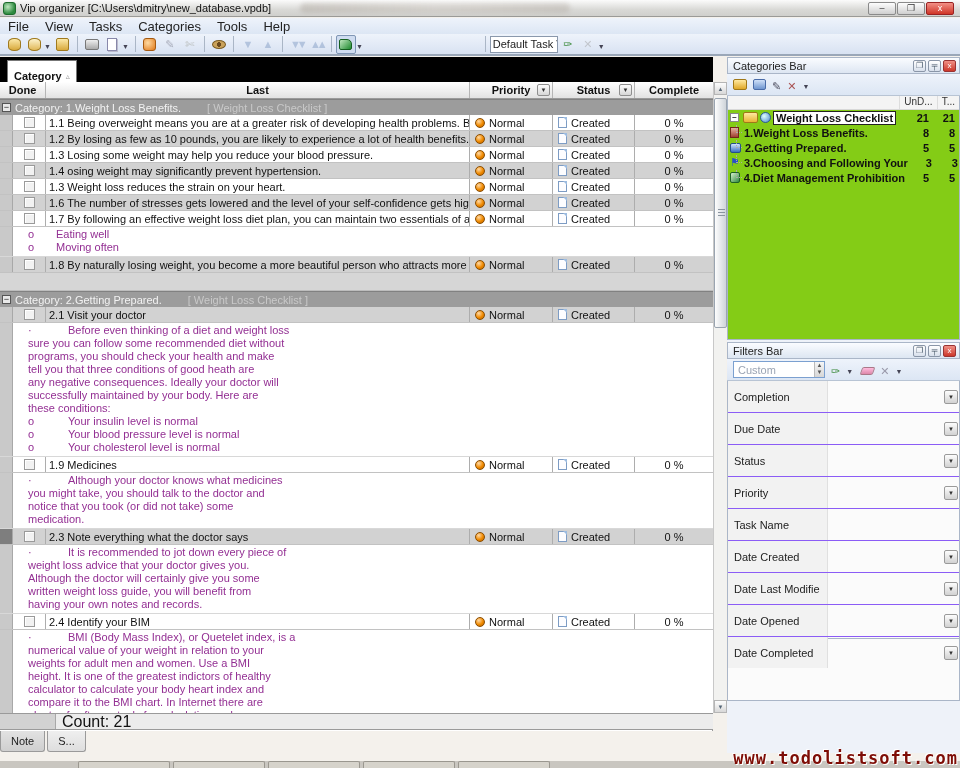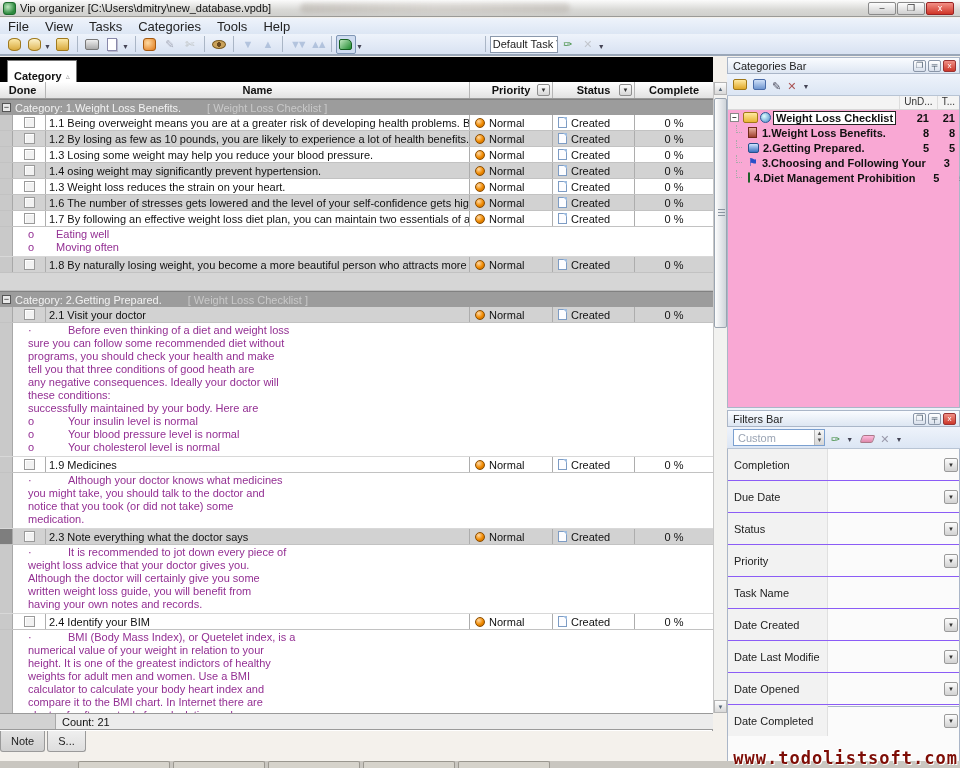--- a/index.html
+++ b/index.html
@@ -78,21 +78,21 @@
     border-color:transparent #9dbce0 transparent transparent}
   .c-comp{width:78px;display:flex;align-items:center;justify-content:center;color:#111}
   .note{display:flex;background:#fff;border-bottom:1px solid #d8d8d8}
   .note .body{flex:1;padding:1px 0 2px 15px;color:#932f93}
   .nline{height:13px;line-height:13px;white-space:nowrap;overflow:hidden}
   .nline .mk{display:inline-block;width:40px}
   .nline .mk.narrow{width:28px}
   .gap{height:18px;background:#d6d6d6;border-bottom:1px solid #bdbdbd}
 
   .countrow{position:absolute;left:0;top:656px;width:713px;height:17px;background:#ececec;border-top:1px solid #9a9a9a;
-    border-bottom:1px solid #9a9a9a;display:flex;font-size:11px;color:#111}
+    border-bottom:1px solid #9a9a9a;display:flex;font-size:16px;color:#111}
   .countrow .stub{width:56px;background:#d2d2d2;border-right:1px solid #a8a8a8}
   .countrow .cnt{display:flex;align-items:center;padding-left:6px}
   .bottabs{position:absolute;left:0;top:674px;width:713px;height:22px;background:#f4f1ec;display:flex;gap:2px;padding-top:0}
   .btab{height:21px;border:1px solid #9a9a9a;border-top:none;font-size:11px;color:#222;display:flex;align-items:center;
     padding:0 10px;background:linear-gradient(#e2e2e2,#cfcfcf);border-radius:0 0 3px 3px}
   .btab.b2{background:linear-gradient(#efefef,#dedede)}
 
   
   .vscroll{position:absolute;left:713px;top:82px;width:13px;height:631px;background:#f2f2f0;border-left:1px solid #c8c8c8}
   .sbtn{position:absolute;left:0;width:13px;height:13px;background:linear-gradient(#fdfdfd,#d8d8d8);border:1px solid #b5b5b5;
@@ -107,35 +107,35 @@
   .ptitle{height:17px;background:linear-gradient(#fafcff,#dde6f2);border:1px solid #aab6c8;display:flex;align-items:center;
     font-size:11px;color:#222;padding-left:5px;position:relative}
   .pbtns{position:absolute;right:3px;top:2px;display:flex;gap:2px}
   .pbtn{width:13px;height:12px;border:1px solid #8a96a8;border-radius:2px;background:linear-gradient(#fff,#d8e0ec);
     font-size:8px;line-height:10px;text-align:center;color:#456}
   .pbtn.close{background:linear-gradient(#f09086,#cc372a);color:#fff;border-color:#933}
   .ptools{height:22px;background:linear-gradient(#eef3fb,#dce6f4);border-bottom:1px solid #b8c4d4;display:flex;
     align-items:center;padding-left:6px;gap:6px}
   .i-folder-new{width:14px;height:11px;background:linear-gradient(#ffe9a0,#e0a828);border:1px solid #a07818;border-radius:2px}
   .i-tree-new{width:13px;height:11px;background:linear-gradient(#cfe0f8,#6f96d0);border:1px solid #4a6ca8;border-radius:2px}
-  .catlist{background:#f9a8d4;border:1px solid #aab6c8;border-top:none;height:312px;position:relative;font-size:11px}
+  .catlist{background:#84cc16;border:1px solid #aab6c8;border-top:none;height:244px;position:relative;font-size:11px}
   .collabels{height:14px;display:flex;justify-content:flex-end;background:#f4f4f4;border-bottom:1px solid #d8d8d8;
     color:#333;font-size:10px}
   .collabels span{padding:0 4px;border-left:1px solid #ddd}
   .treerow{height:15px;display:flex;align-items:center;color:#111;font-weight:bold;white-space:nowrap}
   .treerow .nums{margin-left:auto;display:flex}
   .treerow .num{width:26px;text-align:right;padding-right:4px}
   .expbox{width:9px;height:9px;border:1px solid #888;background:#fff;font-size:8px;line-height:7px;text-align:center;color:#333;margin:0 2px}
   .i-folder{width:15px;height:11px;background:linear-gradient(#ffe9a0,#e8b434);border:1px solid #a07818;border-radius:2px 2px 2px 2px;margin:0 2px}
   .i-globe{width:11px;height:11px;border-radius:50%;background:radial-gradient(circle at 35% 35%,#dff,#4a86c8);border:1px solid #2a5a98;margin-right:3px}
   .i-clip{width:9px;height:11px;background:linear-gradient(#e8b0a0,#a04030);border:1px solid #702818;margin:0 3px 0 2px}
   .i-mon{width:11px;height:10px;background:linear-gradient(#cfe4ff,#3a70c0);border:1px solid #24508c;border-radius:2px;margin:0 2px}
   .i-flag{color:#2850c8;font-size:11px;line-height:11px;margin:0 2px;font-weight:normal}
   .i-chart{width:11px;height:11px;background:linear-gradient(135deg,#d8f0d0,#2f8a3f);border:1px solid #1f6028;border-radius:2px;margin:0 2px}
-  .kid{padding-left:18px;position:relative}
+  .kid{position:relative}
   .kid:before{content:"";position:absolute;left:8px;top:0;bottom:7px;border-left:1px dotted #aaa}
   .kid:after{content:"";position:absolute;left:8px;top:7px;width:6px;border-top:1px dotted #aaa}
   .sel{outline:1px solid #222;background:#fff}
 
   .filters{margin-top:2px}
   .fcombo{width:92px;height:17px;background:#fff;border:1px solid #7ba0d0;color:#9aa4b4;font-size:11px;display:flex;
     align-items:center;padding-left:4px}
   .fcombo .spin{margin-left:auto;width:10px;height:15px;border-left:1px solid #bbb;background:linear-gradient(#f6f6f6,#d6d6d6);
     font-size:6px;line-height:7px;text-align:center;color:#555}
   .i-eraser{width:13px;height:8px;background:linear-gradient(#fbd,#d8a);border:1px solid #a78;transform:skewX(-20deg);border-radius:2px}
@@ -247,21 +247,21 @@
 
   <div class="main">
     <div class="band">
       <span class="cat-btn">
         <span>Category</span>
         <span class="tri">▵</span>
       </span>
     </div>
     <div class="thead">
       <span class="th th-done">Done</span>
-      <span class="th th-name">Name</span>
+      <span class="th th-name">Last</span>
       <span class="th th-priority">
           <span>Priority</span>
           <span class="hdd">▼</span>
         </span>
       <span class="th th-status">
           <span>Status</span>
           <span class="hdd">▼</span>
         </span>
       <span class="th th-complete">Complete</span>
     </div>
@@ -429,22 +429,22 @@
           <span class="c-comp">0 %</span>
         </div>
         <div class="note">
           <span class="gut"></span>
           <div class="body">
             <div class="nline"><span class="mk">·</span><span>Before even thinking of a diet and weight loss</span></div>
             <div class="nline"><span>sure you can follow some recommended diet without</span></div>
             <div class="nline"><span>programs, you should check your health and make</span></div>
             <div class="nline"><span>tell you that three conditions of good heath are</span></div>
             <div class="nline"><span>any negative consequences. Ideally your doctor will</span></div>
+            <div class="nline"><span>successfully maintained by your body. Here are</span></div>
             <div class="nline"><span>these conditions:</span></div>
-            <div class="nline"><span>successfully maintained by your body. Here are</span></div>
             <div class="nline"><span class="mk">o</span><span>Your insulin level is normal</span></div>
             <div class="nline"><span class="mk">o</span><span>Your blood pressure level is normal</span></div>
             <div class="nline"><span class="mk">o</span><span>Your cholesterol level is normal</span></div>
           </div>
         </div>
         <div class="trow white">
           <span class="gut"></span>
           <span class="c-done">
             <span class="cbx"></span>
           </span>
@@ -508,22 +508,22 @@
             <span class="doc"></span>
             <span>Created</span>
           </span>
           <span class="c-comp">0 %</span>
         </div>
         <div class="note">
           <span class="gut"></span>
           <div class="body">
             <div class="nline"><span class="mk">·</span><span>BMI (Body Mass Index), or Quetelet index, is a</span></div>
             <div class="nline"><span>numerical value of your weight in relation to your</span></div>
+            <div class="nline"><span>weights for adult men and women. Use a BMI</span></div>
             <div class="nline"><span>height. It is one of the greatest indictors of healthy</span></div>
-            <div class="nline"><span>weights for adult men and women. Use a BMI</span></div>
             <div class="nline"><span>calculator to calculate your body heart index and</span></div>
             <div class="nline"><span>compare it to the BMI chart. In Internet there are</span></div>
             <div class="nline"><span>plenty of software tools for calculating and</span></div>
           </div>
         </div>
       </div>
     <div class="countrow">
       <span class="stub"></span>
       <span class="cnt">Count: 21</span>
     </div>

